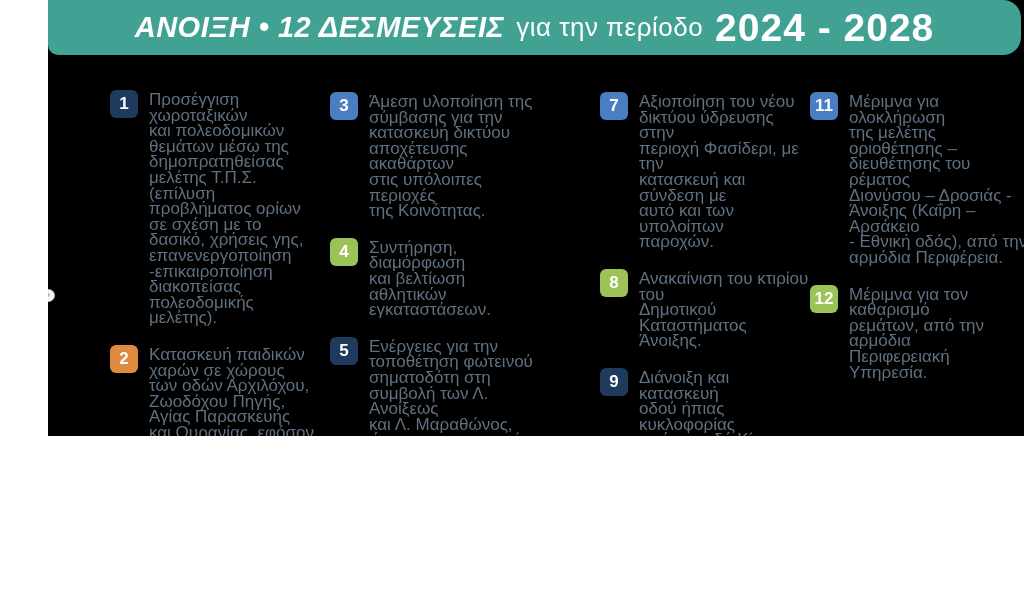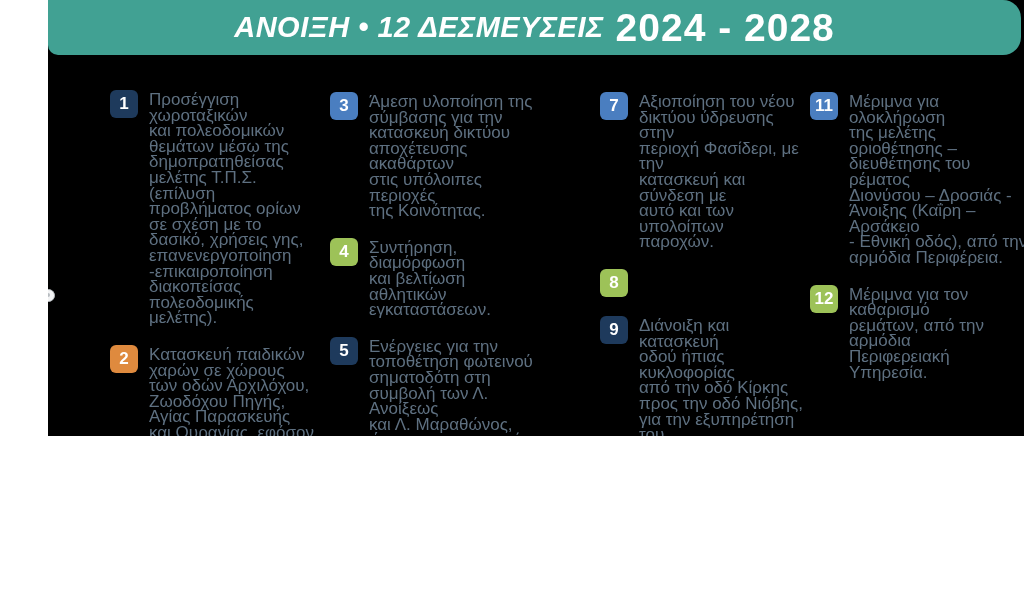--- a/index.html
+++ b/index.html
@@ -73,20 +73,21 @@
     border-radius:50%;background:#b7bcc0;
   }
 </style>
 </head>
 <body>
 
 <div class="page">
 
   <div class="banner" style="background-color: rgb(65, 161, 147);">
     <span class="t-bold">ΑΝΟΙΞΗ • 12 ΔΕΣΜΕΥΣΕΙΣ</span>
+    <span class="t-mid">για την περίοδο</span>
     <span class="t-years">2024 - 2028</span>
   </div>
 
   <div class="edge-icon"></div>
 
   <div class="col col1">
     <div class="item">
       <div class="badge" style="background-color: rgb(30, 58, 92);">1</div>
       <div class="item-text">Προσέγγιση χωροταξικών
 και πολεοδομικών
@@ -152,20 +153,23 @@
       <div class="badge" style="background-color: rgb(74, 126, 192);">7</div>
       <div class="item-text">Αξιοποίηση του νέου
 δικτύου ύδρευσης στην
 περιοχή Φασίδερι, με την
 κατασκευή και σύνδεση με
 αυτό και των υπολοίπων
 παροχών.</div>
     </div>
     <div class="item">
       <div class="badge" style="background-color: rgb(157, 194, 88);">8</div>
+      <div class="item-text">Ανακαίνιση του κτιρίου του
+Δημοτικού Καταστήματος
+Άνοιξης.</div>
     </div>
     <div class="item">
       <div class="badge" style="background-color: rgb(30, 58, 92);">9</div>
       <div class="item-text">Διάνοιξη και κατασκευή
 οδού ήπιας κυκλοφορίας
 από την οδό Κίρκης
 προς την οδό Νιόβης,
 για την εξυπηρέτηση του
 Βρεφονηπιακού Σταθμού.</div>
     </div>

